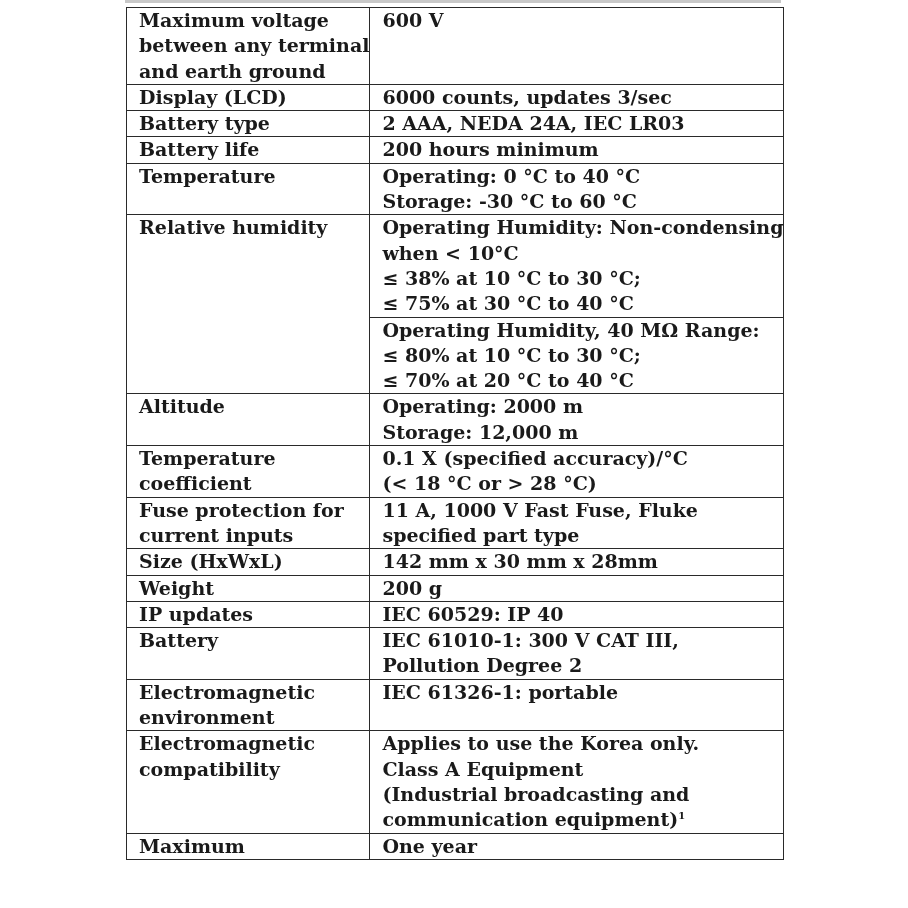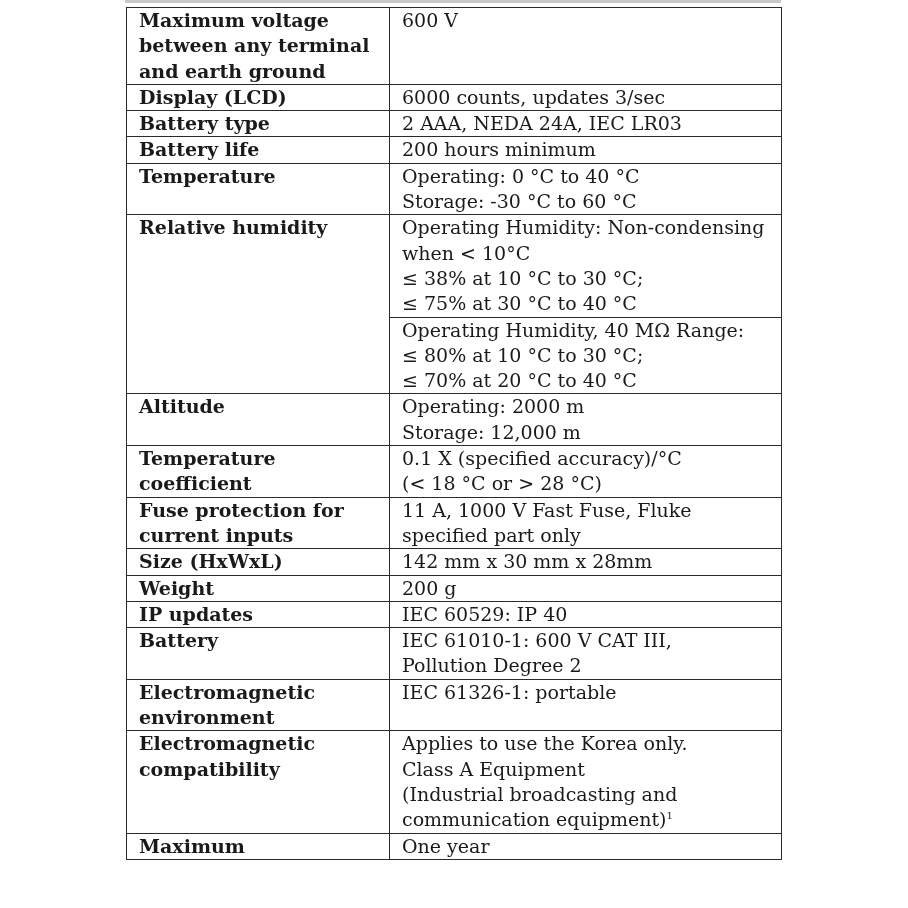--- a/index.html
+++ b/index.html
@@ -14,21 +14,21 @@
     padding-left: 32px;
   }
   table.spec td {
     border: 1.5px solid #2a2a2a;
     vertical-align: top;
     padding: 0 0 0 12px;
     font-size: 19px;
     line-height: 25.3px;
   }
   td.lbl { width: 250px; font-weight: bold; }
-  td.val { font-weight: normal; }
+  td.val { font-weight: bold; }
   .line { display: block; white-space: nowrap; }
   sup { font-size: 10px; line-height: 0; }
 </style>
 </head>
 <body>
 
 <div class="top-rule"></div>
 
 <table class="spec">
   <tbody id="spec-body">
@@ -112,21 +112,21 @@
           <span class="line"><span>(&lt; 18 °C or &gt; 28 °C)</span></span>
         </td>
       </tr>
       <tr>
         <td class="lbl">
           <span class="line">Fuse protection for</span>
           <span class="line">current inputs</span>
         </td>
         <td class="val">
           <span class="line"><span>11 A, 1000 V Fast Fuse, Fluke</span></span>
-          <span class="line"><span>specified part only</span></span>
+          <span class="line"><span>specified part type</span></span>
         </td>
       </tr>
       <tr>
         <td class="lbl">
           <span class="line">Size (HxWxL)</span>
         </td>
         <td class="val">
           <span class="line"><span>142 mm x 30 mm x 28mm</span></span>
         </td>
       </tr>
@@ -144,21 +144,21 @@
         </td>
         <td class="val">
           <span class="line"><span>IEC 60529: IP 40</span></span>
         </td>
       </tr>
       <tr>
         <td class="lbl">
           <span class="line">Battery</span>
         </td>
         <td class="val">
-          <span class="line"><span>IEC 61010-1: 600 V CAT III,</span></span>
+          <span class="line"><span>IEC 61010-1: 300 V CAT III,</span></span>
           <span class="line"><span>Pollution Degree 2</span></span>
         </td>
       </tr>
       <tr>
         <td class="lbl">
           <span class="line">Electromagnetic</span>
           <span class="line">environment</span>
         </td>
         <td class="val">
           <span class="line"><span>IEC 61326-1: portable</span></span>

